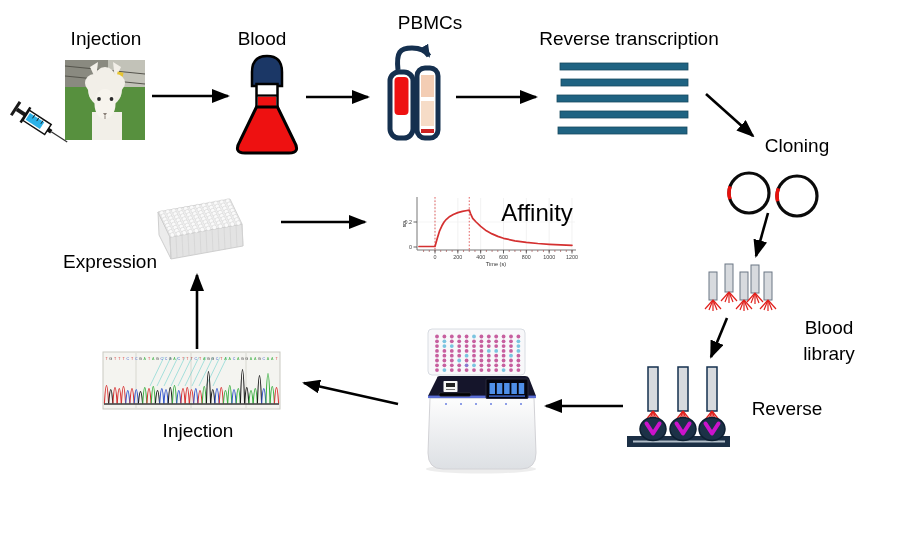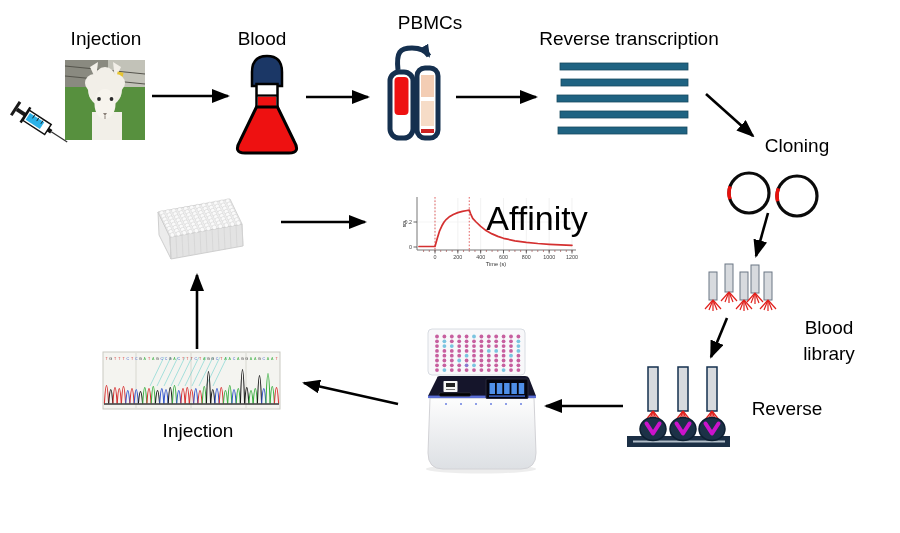--- a/index.html
+++ b/index.html
@@ -1,21 +1,21 @@
 <!DOCTYPE html>
 <html><head>
 <meta charset="utf-8">
 <style>
   html,body{margin:0;padding:0;background:#fff;}
   .canvas{position:relative;width:900px;height:533px;background:#ffffff;
           font-family:"Liberation Sans",sans-serif;overflow:hidden;}
   .canvas svg{position:absolute;left:0;top:0;}
   .lbl{position:absolute;transform:translateX(-50%);font-size:19px;color:#000;
        white-space:nowrap;line-height:1.15;}
-  .lbl-big{font-size:34px;}
+  .lbl-big{font-size:24px;}
   #fig text{font-family:"Liberation Sans",sans-serif;}
 </style>
 </head>
 <body>
 
 <div class="canvas">
 <svg id="fig" width="900" height="533" viewBox="0 0 900 533">
   <defs>
     <marker id="ah" markerUnits="userSpaceOnUse" markerWidth="18" markerHeight="14" refX="16" refY="7" orient="auto">
       <path d="M0,0 L18,7 L0,14 Z" fill="#000"></path>
@@ -575,14 +575,15 @@
 
 <div class="lbl" style="left:106px;top:28px">Injection</div>
 <div class="lbl" style="left:262px;top:28px">Blood</div>
 <div class="lbl" style="left:430px;top:12px">PBMCs</div>
 <div class="lbl" style="left:629px;top:28px">Reverse transcription</div>
 <div class="lbl" style="left:797px;top:135px">Cloning</div>
 <div class="lbl" style="left:829px;top:317px">Blood</div>
 <div class="lbl" style="left:829px;top:343px">library</div>
 <div class="lbl" style="left:787px;top:398px">Reverse</div>
 <div class="lbl" style="left:198px;top:420px">Injection</div>
+<div class="lbl" style="left:110px;top:251px">Expression</div>
 <div class="lbl lbl-big" style="left:537px;top:199px">Affinity</div>
 </div>
 
 </body></html>

